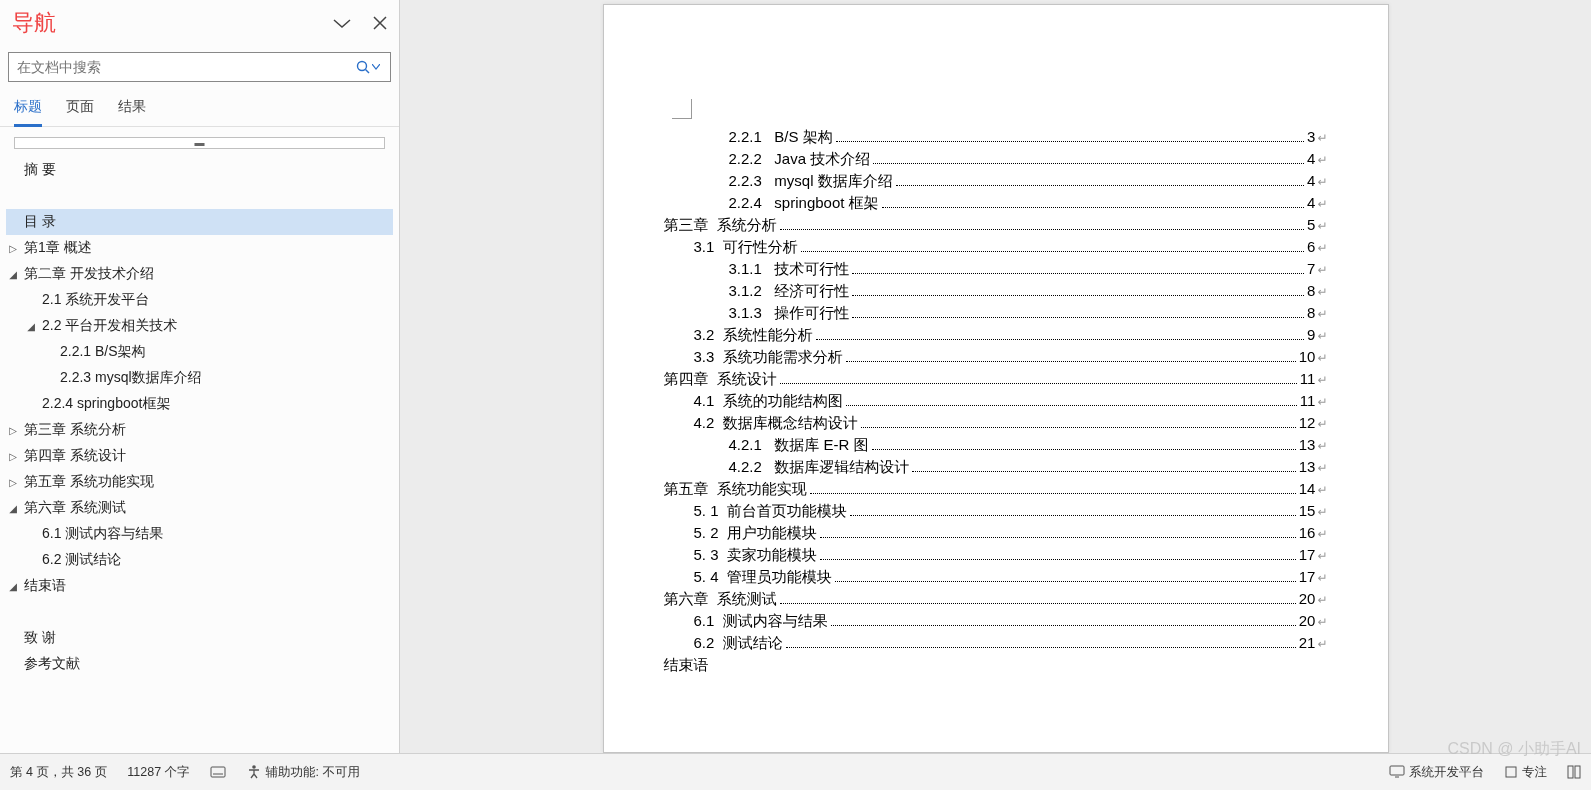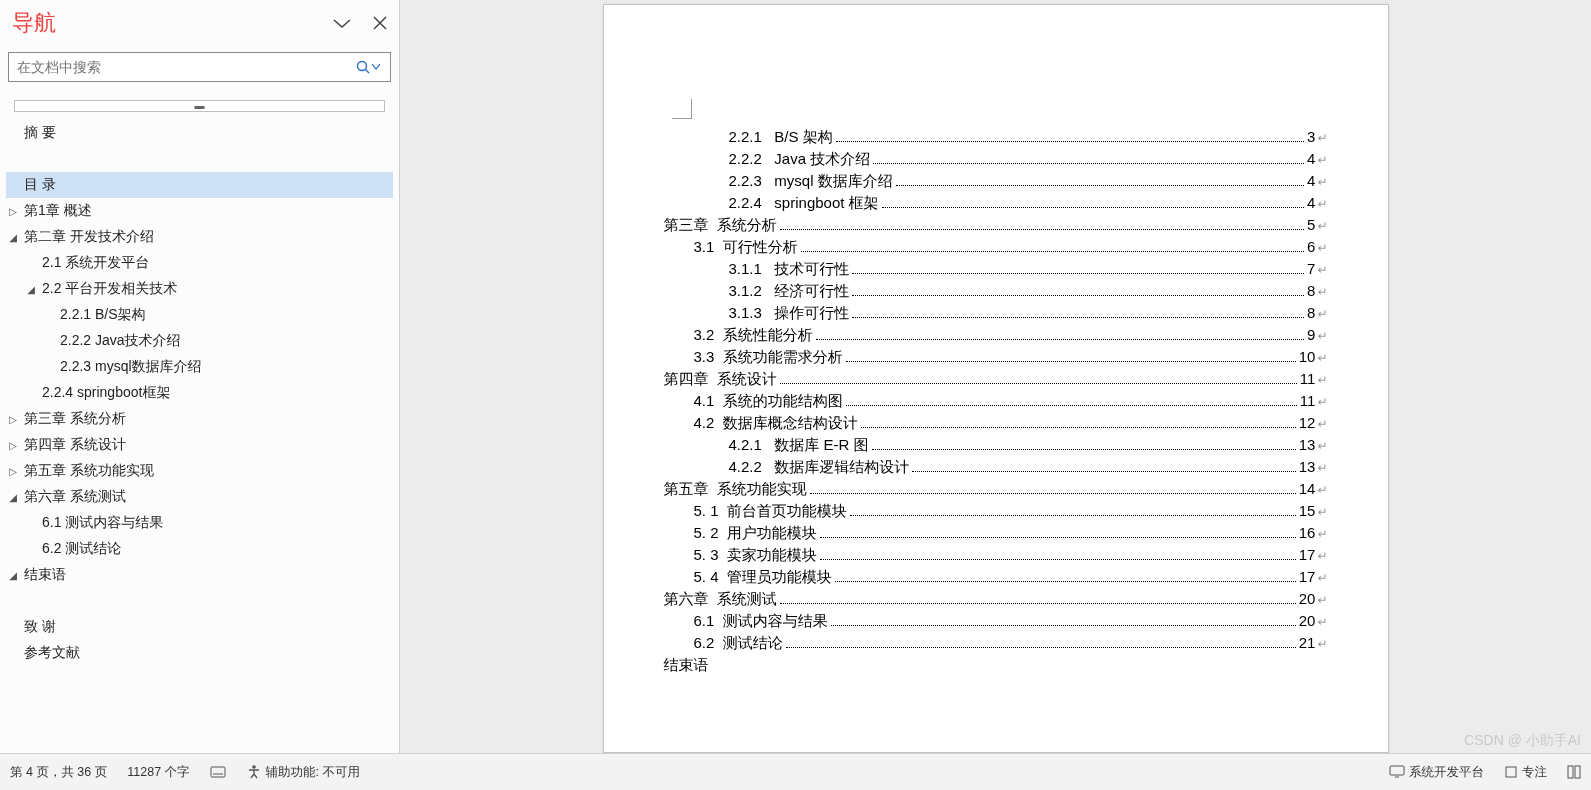--- a/index.html
+++ b/index.html
@@ -37,21 +37,21 @@
 .toc-text{white-space:nowrap;}
 .toc-dots{flex:1;border-bottom:1.5px dotted #000;margin:0 3px 3px 3px;min-width:20px;}
 .toc-pg{white-space:nowrap;}
 .ret{color:#999;font-size:12px;margin-left:2px;}
 .tl-l1{padding-left:0;}
 .tl-l2{padding-left:30px;}
 .tl-l3{padding-left:65px;}
 .status{height:24px;background:#f3f3f3;border-top:1px solid #d0d0d0;display:flex;align-items:center;font-size:12.5px;color:#333;padding:18px 10px;gap:20px;}
 .status .sp{flex:1;}
 .status .ic{display:inline-flex;align-items:center;gap:4px;cursor:pointer;}
-.watermark{position:absolute;right:10px;bottom:40px;font-size:14px;color:#bbb;opacity:.7;pointer-events:none;}
+.watermark{position:absolute;right:10px;bottom:30px;font-size:16px;color:#bbb;opacity:.7;pointer-events:none;}
 svg{display:block;}
 </style>
 </head>
 <body>
 
 <div class="main">
   <aside class="nav">
     <div class="nav-head">
       <div class="nav-title">导航</div>
       <div class="nav-ctrl">
@@ -72,20 +72,25 @@
       <div class="search-btn">
         <svg width="14" height="14" viewBox="0 0 14 14">
             <circle cx="6" cy="6" r="4.5" fill="none" stroke="#2a6fc9" stroke-width="1.4"></circle>
             <line x1="9.5" y1="9.5" x2="13" y2="13" stroke="#2a6fc9" stroke-width="1.4"></line>
           </svg>
         <svg width="8" height="6" viewBox="0 0 8 6">
             <path d="M0 0 L4 5 L8 0" fill="none" stroke="#2a6fc9" stroke-width="1.2"></path>
           </svg>
       </div>
     </div>
+    <div class="tabs" id="tabs">
+        <div class="tab active">标题</div>
+        <div class="tab">页面</div>
+        <div class="tab">结果</div>
+      </div>
     <div class="jump">
       <div class="jump-bar">
           <span>▬</span>
         </div>
     </div>
     <div class="outline" id="outline">
         <div class="o-item ind1">
           <span class="o-blank"></span>
           <span class="lbl">摘 要</span>
         </div>
@@ -109,24 +114,20 @@
           <span class="o-blank"></span>
           <span class="lbl">2.1 系统开发平台</span>
         </div>
         <div class="o-item ind2">
           <span class="o-caret">◢</span>
           <span class="lbl">2.2 平台开发相关技术</span>
         </div>
         <div class="o-item ind3">
           <span class="o-blank"></span>
           <span class="lbl">2.2.1 B/S架构</span>
-        </div>
-        <div class="o-item ind3">
-          <span class="o-blank"></span>
-          <span class="lbl">2.2.2 Java技术介绍</span>
         </div>
         <div class="o-item ind3">
           <span class="o-blank"></span>
           <span class="lbl">2.2.3 mysql数据库介绍</span>
         </div>
         <div class="o-item ind2">
           <span class="o-blank"></span>
           <span class="lbl">2.2.4 springboot框架</span>
         </div>
         <div class="o-item ind1">

